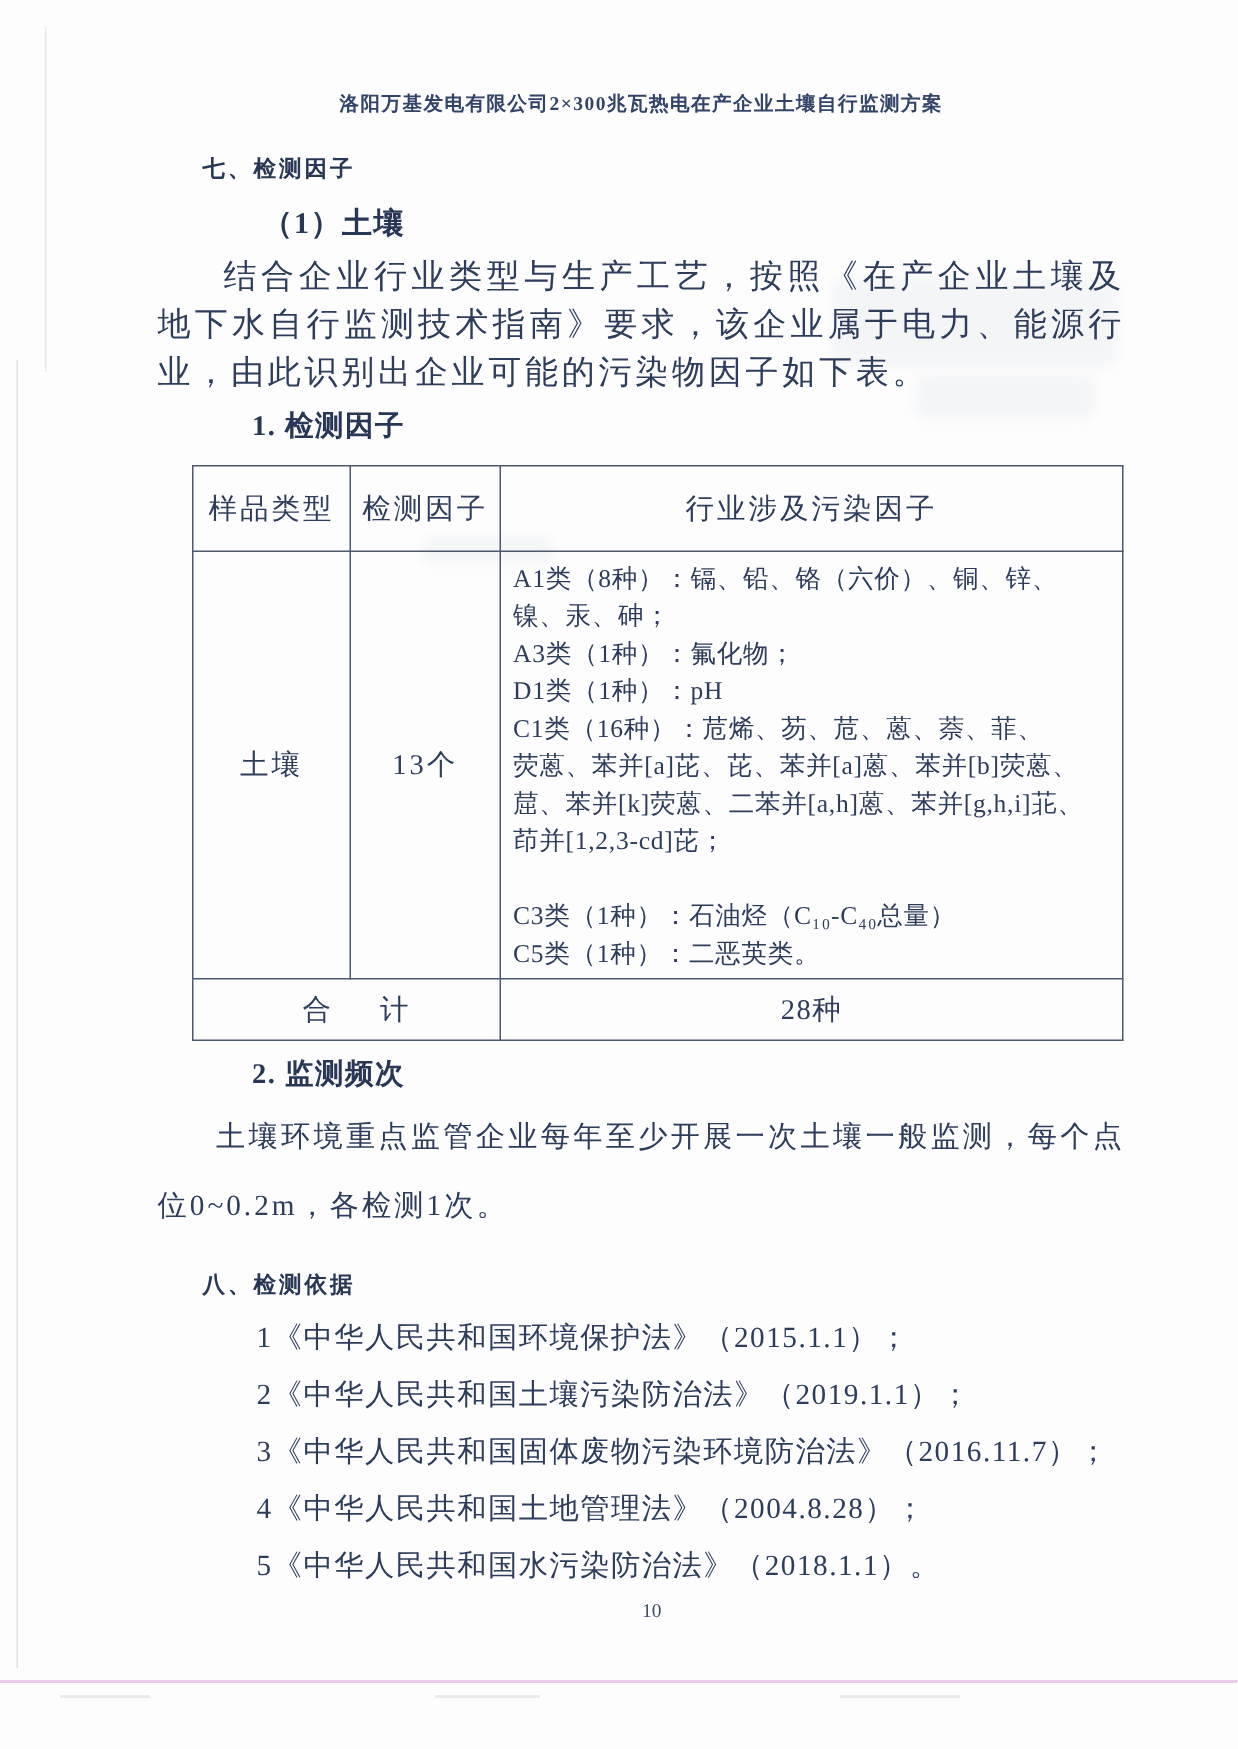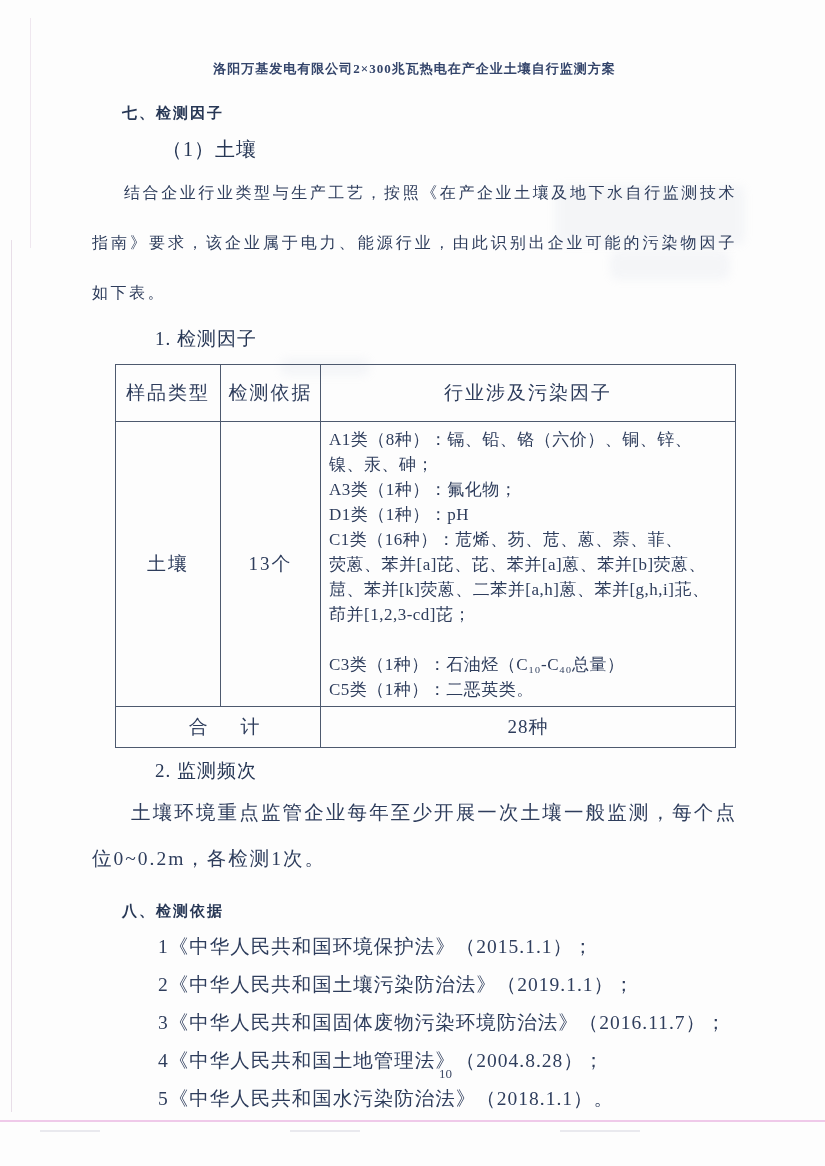--- a/index.html
+++ b/index.html
@@ -6,21 +6,21 @@
   html, body { width: 825px; height: 1166px; }
   body {
     position: relative;
     background: #fdfdfd;
     font-family: "Liberation Serif", "DejaVu Serif", serif;
     color: #2e3d5c;
     overflow: hidden;
   }
   .content {
     position: absolute;
-    left: 92px; top: 0;
+    left: 105px; top: 0;
     width: 645px;
   }
   .doc-title {
     margin-top: 60px;
     text-align: center;
     font-size: 13px;
     font-weight: bold;
     letter-spacing: 1px;
     color: #33446a;
   }
@@ -28,37 +28,37 @@
     margin: 20px 0 0 30px;
     font-size: 15px;
     font-weight: bold;
     line-height: 30px;
     color: #273755;
     letter-spacing: 2px;
   }
   .h-sub {
     margin: 8px 0 0 70px;
     font-size: 20px;
-    font-weight: normal;
+    font-weight: bold;
     line-height: 26px;
     color: #273755;
     letter-spacing: 1px;
   }
   .h-num {
     margin: 8px 0 0 63px;
     font-size: 19px;
-    font-weight: normal;
+    font-weight: bold;
     line-height: 26px;
     color: #273755;
     letter-spacing: 1px;
   }
   .para {
     margin-top: 6px;
-    font-size: 16px;
-    line-height: 50px;
+    font-size: 22px;
+    line-height: 32px;
     letter-spacing: 2.5px;
     text-align: justify;
     text-indent: 2em;
   }
   .freq-para {
     margin-top: 6px;
     font-size: 19.5px;
     line-height: 46px;
     letter-spacing: 2px;
     text-align: justify;
@@ -95,21 +95,21 @@
   .laws { margin: 8px 0 0 66px; }
   .law-item {
     font-size: 19.5px;
     line-height: 26px;
     margin-bottom: 12px;
     letter-spacing: 1px;
     white-space: nowrap;
   }
   .page-number {
     position: absolute;
-    left: 123px; top: 1066px;
+    left: 112px; top: 1066px;
     width: 645px;
     text-align: center;
     font-size: 13px;
     color: #3f4b66;
   }
   
   .edge-line-left  { position: absolute; left: 11px; top: 240px; width: 1px; height: 872px; background: #e8dee8; }
   .edge-line-left2 { position: absolute; left: 30px; top: 18px;  width: 1px; height: 230px; background: #efe7ef; }
   .bottom-pink-line { position: absolute; left: 0; top: 1120px; width: 825px; height: 2px; background: #efc9e9; }
   .bottom-dash { position: absolute; top: 1130px; height: 2px; background: #e9e9ee; }
@@ -141,21 +141,21 @@
 
   <table class="factors">
     <colgroup>
         <col class="c1">
         <col class="c2">
         <col class="c3">
       </colgroup>
     <tbody>
         <tr>
       <th class="head-cell">样品类型</th>
-      <th class="head-cell">检测依据</th>
+      <th class="head-cell">检测因子</th>
       <th class="head-cell">行业涉及污染因子</th>
     </tr>
     <tr>
       <td class="center-cell">土壤</td>
       <td class="center-cell">13个</td>
       <td class="factor-cell">
 
       <div class="factor-line">A1类（8种）：镉、铅、铬（六价）、铜、锌、</div>
             <div class="factor-line">镍、汞、砷；</div>
             <div class="factor-line">A3类（1种）：氟化物；</div>

